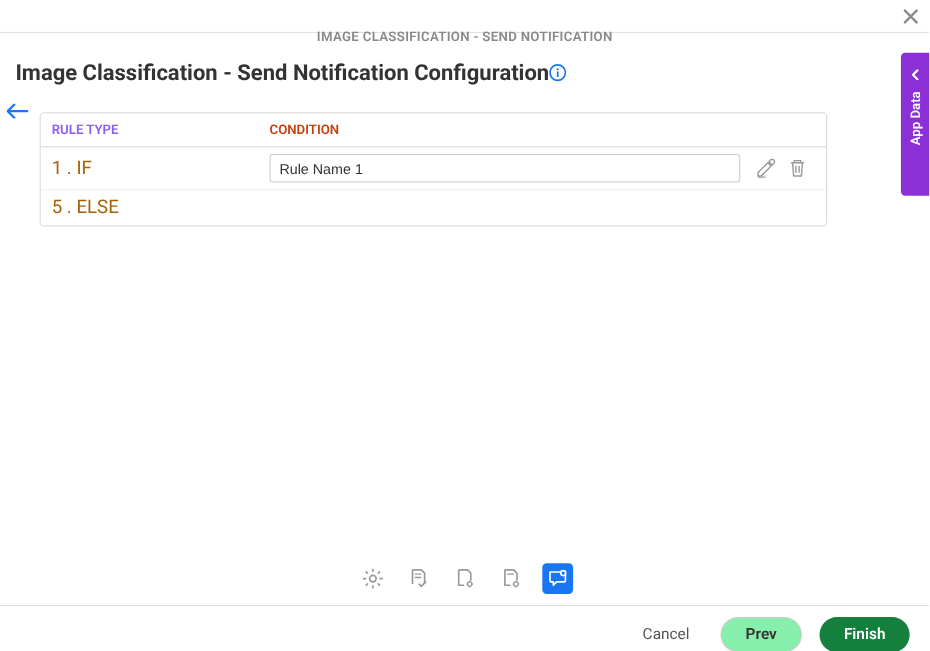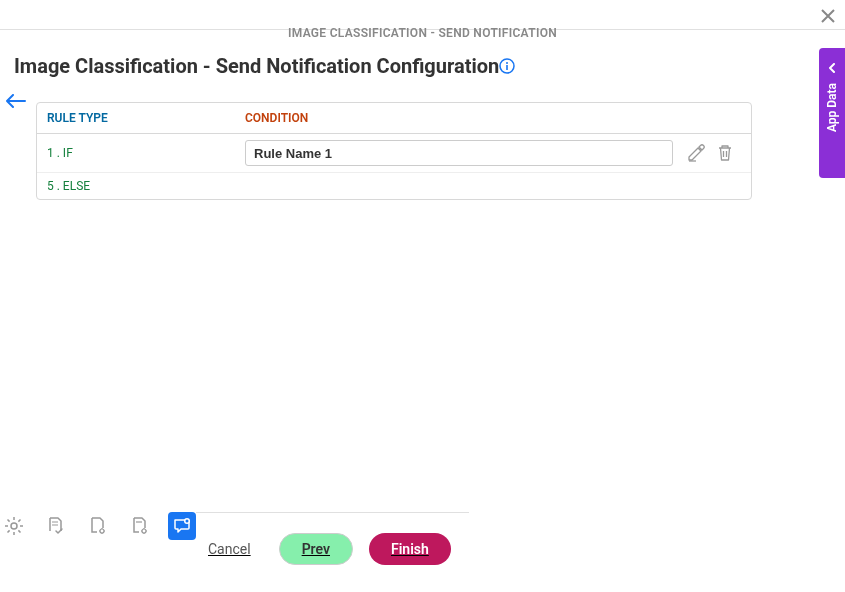--- a/index.html
+++ b/index.html
@@ -72,50 +72,49 @@
     }
     .rules-header {
       display: flex;
       padding: 8px 10px;
       border-bottom: 1px solid #d8d8d8;
     }
     .header-ruletype {
       width: 198px;
       font-size: 12px;
       font-weight: 600;
-      color: #0369a1;
+      color: #8b5cf6;
     }
     .header-condition {
       font-size: 12px;
       font-weight: 600;
       color: #c2410c;
     }
     .rules-row {
       display: flex;
       align-items: center;
       padding: 6px 10px;
       border-bottom: 1px solid #eee;
     }
     .rules-row:last-child {
       border-bottom: none;
     }
     .row-label {
       width: 198px;
-      font-size: 12px;
-      color: #15803d;
+      font-size: 17px;
+      color: #a16207;
     }
     .row-input {
       width: 428px;
       height: 26px;
       border: 1px solid #ccc;
       border-radius: 3px;
       padding: 0 8px;
       font-size: 13px;
       color: #333;
-      font-weight: bold;
     }
     .row-actions {
       display: flex;
       gap: 12px;
       margin-left: auto;
       padding-right: 8px;
     }
     .action-icon {
       color: #999;
       cursor: pointer;
@@ -147,22 +146,21 @@
       font-size: 12px;
       font-weight: 600;
     }
     .footer {
       position: absolute;
       bottom: 0;
       left: 0;
       right: 0;
       height: 80px;
       display: flex;
-      flex-direction: row;
-      text-decoration: underline;
+      flex-direction: column;
     }
     .step-icons {
       display: flex;
       justify-content: center;
       gap: 14px;
       padding-bottom: 10px;
     }
     .step-icon {
       width: 28px;
       height: 28px;
@@ -200,21 +198,21 @@
       color: #333;
       padding: 7px 22px;
       border: 1px solid #ccc;
       border-radius: 16px;
       background: #86efac;
       font-weight: 600;
     }
     .btn-finish {
       color: #fff;
       padding: 8px 22px;
-      background: #be185d;
+      background: #15803d;
       border-radius: 16px;
       font-weight: 600;
     }
   </style>
 </head>
 <body>
 
 <div class="titlebar">
   <span class="titlebar-text">IMAGE CLASSIFICATION - SEND NOTIFICATION</span>
   <span class="close-btn">

